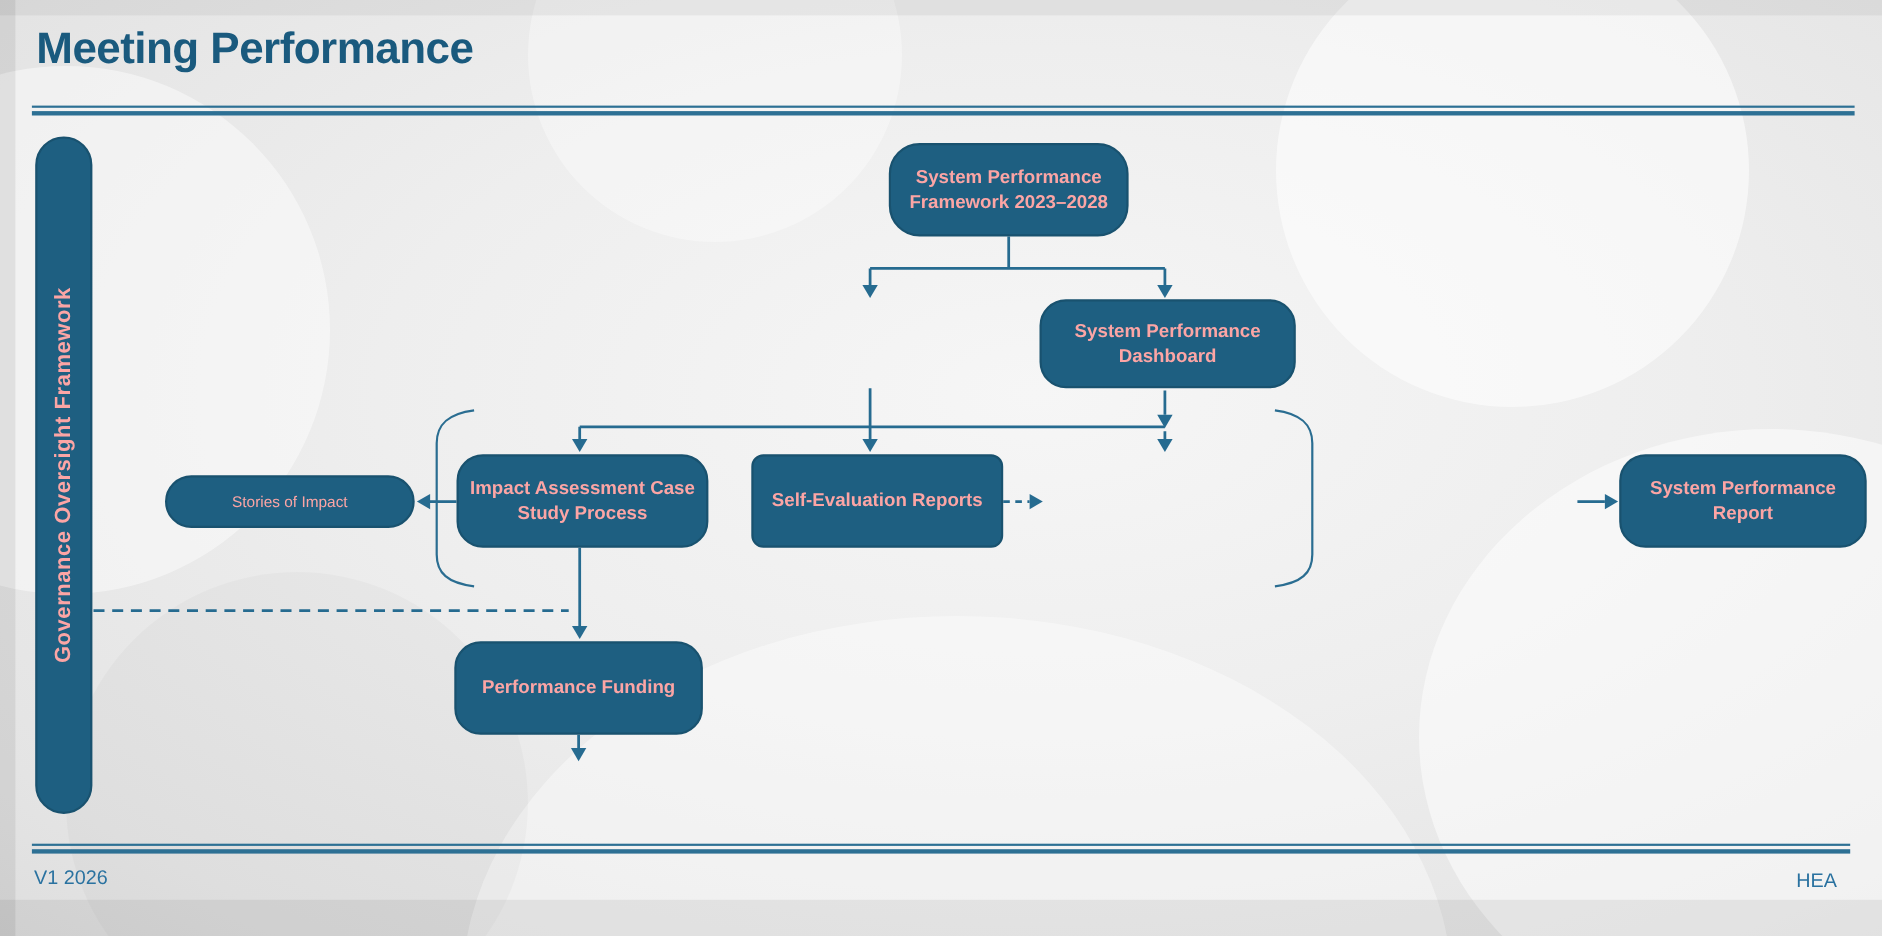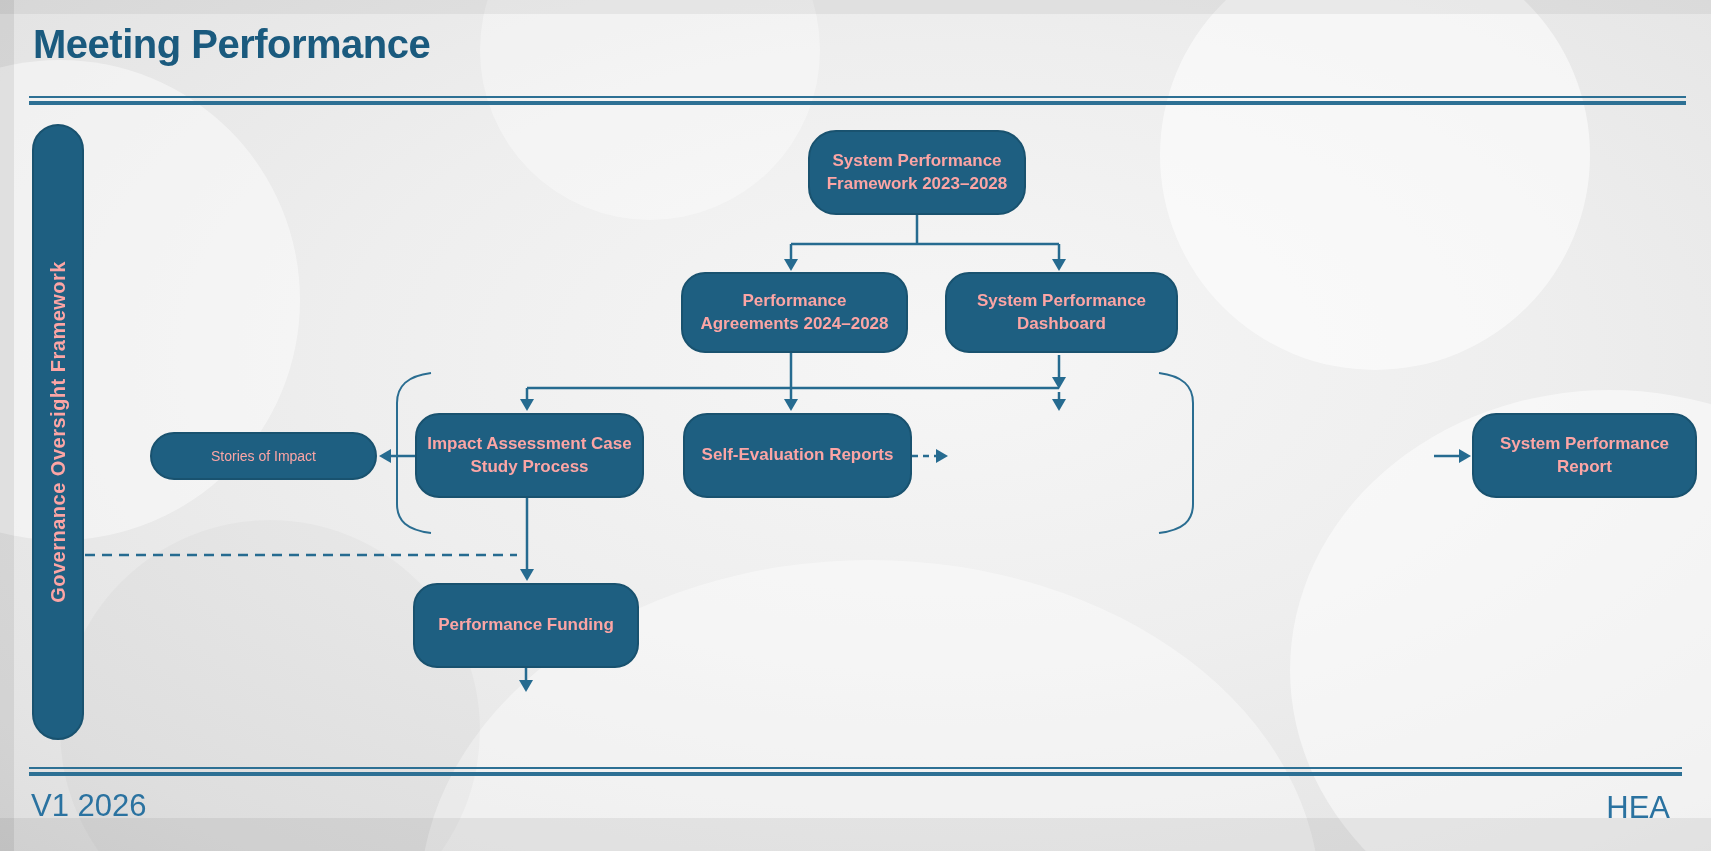--- a/index.html
+++ b/index.html
@@ -23,21 +23,21 @@
 
   .title{
     position:absolute;left:33px;top:22px;
     font-size:40px;font-weight:bold;letter-spacing:-0.5px;color:#1a5a7e;
   }
   .rule{position:absolute;background:#2d7094;}
   .rule-title-thin{left:29px;top:96px;width:1657px;height:2px;}
   .rule-title-thick{left:29px;top:101px;width:1657px;height:4px;}
   .rule-footer-thin{left:29px;top:767px;width:1653px;height:2px;}
   .rule-footer-thick{left:29px;top:772px;width:1653px;height:4px;}
-  .footer-text{position:absolute;font-size:31px;color:#2a72a0;}
+  .footer-text{position:absolute;font-size:18px;color:#2a72a0;}
   .footer-left{left:31px;top:788px;}
   .footer-right{right:41px;top:790px;}
 
   svg.wires{position:absolute;left:0;top:0;z-index:1;}
   .wire{stroke:#266b90;stroke-width:2.5;fill:none;}
   .wire-thin{stroke:#2a6d91;stroke-width:2;fill:none;}
   .dashed{stroke-dasharray:10 7;}
   .dashed-sm{stroke-dasharray:6 5;}
   .head{fill:#266b90;stroke:none;}
 
@@ -108,30 +108,28 @@
     <path class="wire-thin" d="M1159,373 C1183,376 1193,386 1193,403 L1193,504 C1193,521 1183,530 1159,533"></path>
   </svg>
 
   <div class="node vpill" style="left:32px;top:124px;width:52px;height:616px;">
     <span class="vtext">Governance Oversight Framework</span>
   </div>
 
   <div class="node" style="left:808px;top:130px;width:218px;height:85px;border-radius:28px;">System Performance
 Framework 2023–2028</div>
 
-  <div class="node" style="left:681px;top:272px;width:227px;height:81px;">Performance
-Agreements 2024–2028</div>
 
   <div class="node" style="left:945px;top:272px;width:233px;height:81px;">System Performance
 Dashboard</div>
 
   <div class="node" style="left:415px;top:413px;width:229px;height:85px;">Impact Assessment Case
 Study Process</div>
 
-  <div class="node" style="left:683px;top:413px;width:229px;height:85px;">Self-Evaluation Reports</div>
+  <div class="node" style="left:683px;top:413px;width:229px;height:85px;border-radius:11px;">Self-Evaluation Reports</div>
 
 
 
   <div class="node" style="left:1472px;top:413px;width:225px;height:85px;">System Performance
 Report</div>
 
   <div class="node pill" style="left:150px;top:432px;width:227px;height:48px;">Stories of Impact</div>
 
   <div class="node" style="left:413px;top:583px;width:226px;height:85px;">Performance Funding</div>
 

